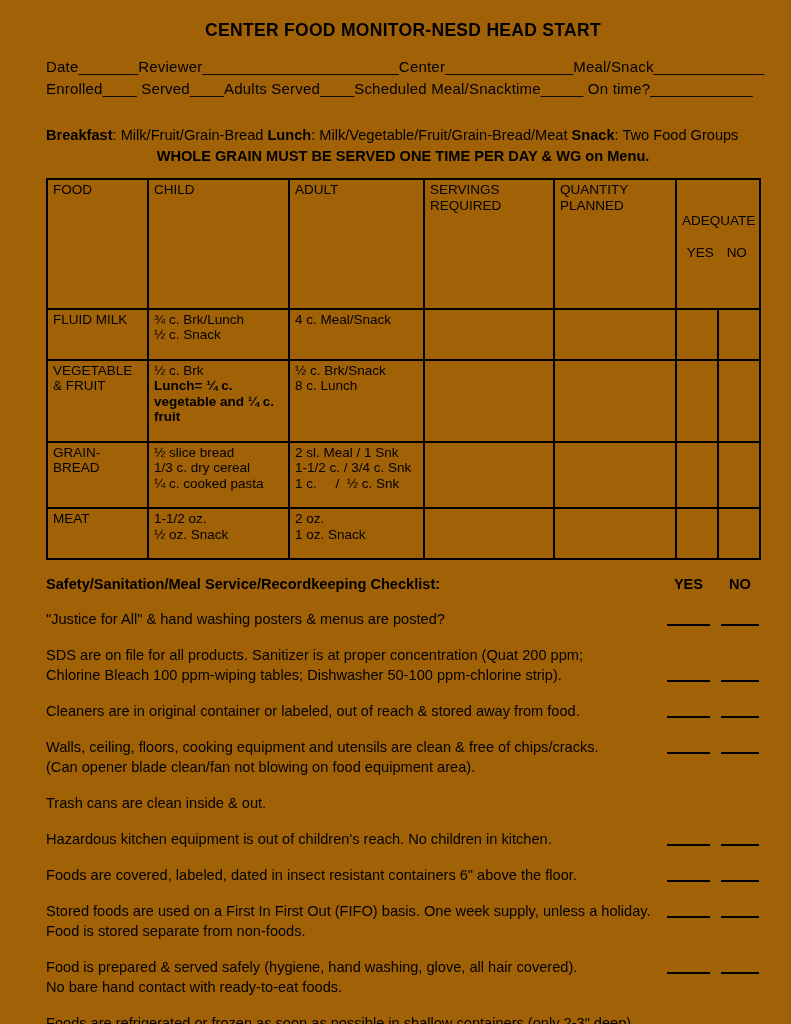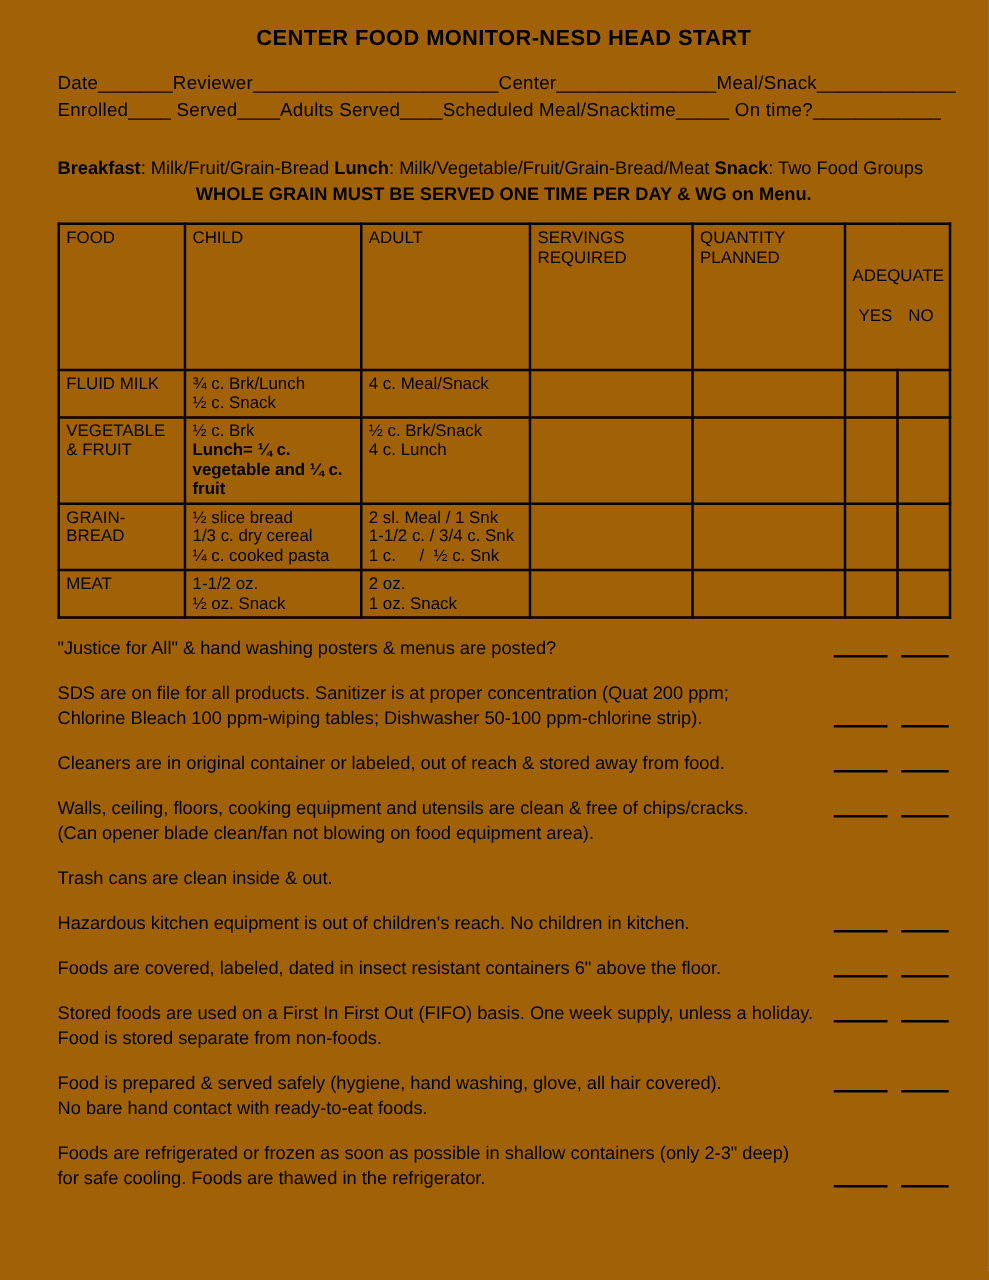--- a/index.html
+++ b/index.html
@@ -21,21 +21,21 @@
   .meal-block { margin-top: 25px; font-size: 14.6px; line-height: 21px; }
   .b { font-weight: 700; text-align: center; }
   .menu-table {
     border-collapse: collapse; table-layout: fixed; width: 713px;
     margin-top: 11px;
   }
   .menu-table th, .menu-table td {
     border: 2px solid #000;
     font-size: 13.5px; line-height: 15.5px; font-weight: 400;
     text-align: left; vertical-align: top;
-    padding: 2px 4px 3px 5px;
+    padding: 2px 4px 16px 5px;
     white-space: pre-wrap;
     overflow: hidden;
   }
   .adq-sub { display: flex; margin-top: 1px; }
   .adq-sub span { flex: 1; text-align: center; }
   .cell-bold { font-weight: 700; display: block; }
   .checklist { margin-top: 14px; font-size: 14.6px; width: 713px; }
   .cl-head { position: relative; font-weight: 700; line-height: 20px; margin-bottom: 15px; }
   .cl-yesno { position: absolute; right: 0; top: 0; display: flex; gap: 11px; }
   .cl-yesno span { width: 43px; text-align: center; }
@@ -95,21 +95,21 @@
       <td></td>
       <td></td>
     </tr>
     <tr>
       <td>VEGETABLE
 &amp; FRUIT</td>
       <td><span>½ c. Brk</span><span class="cell-bold">Lunch= ¼ c.
 vegetable and ¼ c.
 fruit</span></td>
       <td>½ c. Brk/Snack
-4 c. Lunch</td>
+8 c. Lunch</td>
       <td></td>
       <td></td>
       <td></td>
       <td></td>
     </tr>
     <tr>
       <td>GRAIN-
 BREAD</td>
       <td>½ slice bread
 1/3 c. dry cereal
@@ -130,20 +130,27 @@
 1 oz. Snack</td>
       <td></td>
       <td></td>
       <td></td>
       <td></td>
     </tr>
   </tbody>
     </table>
 
   <div class="checklist">
+    <div class="cl-head">
+      <span>Safety/Sanitation/Meal Service/Recordkeeping Checklist:</span>
+      <span class="cl-yesno">
+          <span>YES</span>
+          <span>NO</span>
+        </span>
+    </div>
 
     <div class="cl-item">
       <div class="cl-line">
         <span>"Justice for All" &amp; hand washing posters &amp; menus are posted?</span>
         <span class="cl-blanks">
             <span class="cl-blank yes"></span>
             <span class="cl-blank no"></span>
           </span>
       </div>
     </div>

